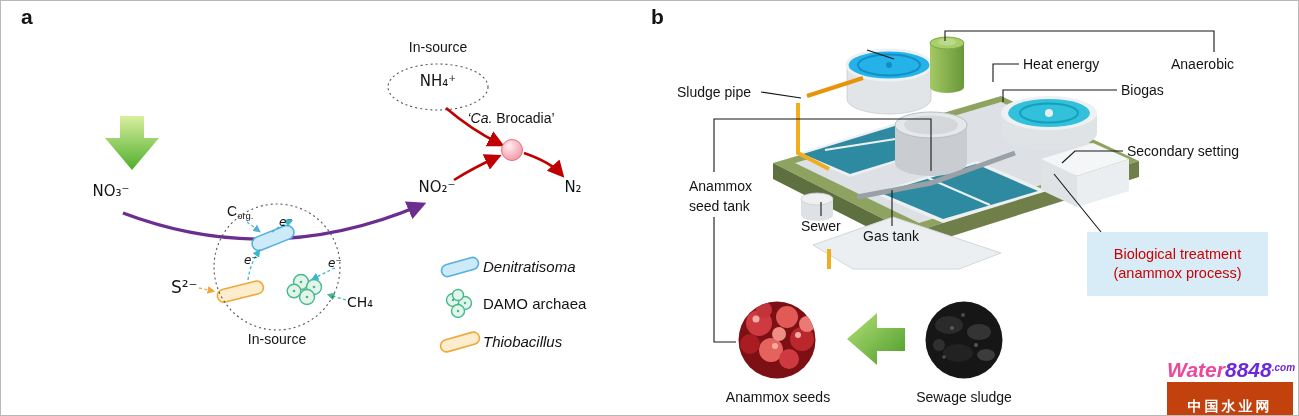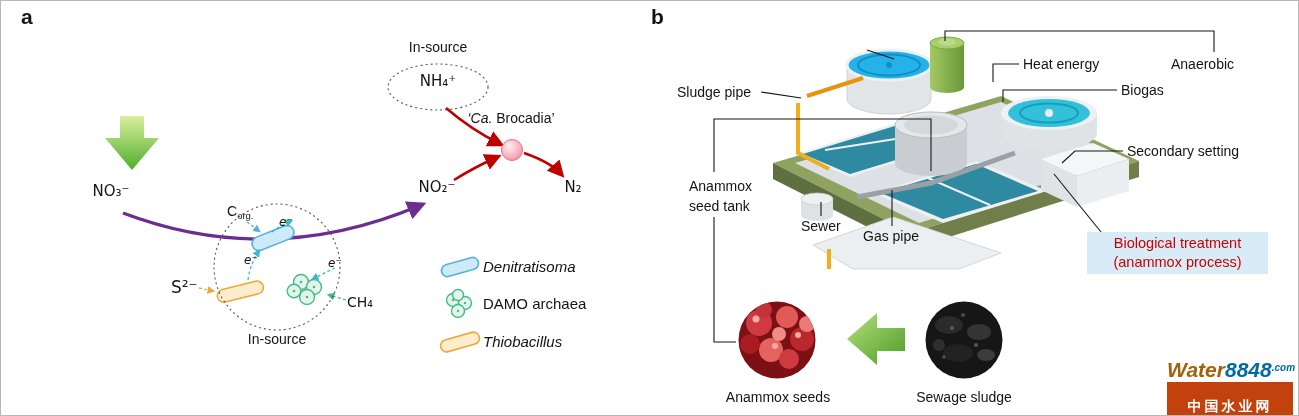--- a/index.html
+++ b/index.html
@@ -11,22 +11,22 @@
   .panel-letter{font-size:21px;font-weight:700;}
   .em{font-style:italic;}
   .preline{white-space:pre-line;}
   .electron{font-family:"DejaVu Sans",sans-serif;font-style:italic;font-size:12px;}
   .legend-label{font-size:15px;}
   .sub{font-size:9.5px;vertical-align:-3px;}
   .treatment-box{position:absolute;z-index:2;background:#d7ecf7;color:#cc0000;display:flex;align-items:center;
                  justify-content:center;text-align:center;font-size:14.5px;line-height:19px;white-space:pre-line;}
   .logo{position:absolute;z-index:2;width:126px;}
   .logo-line{font-weight:700;font-style:italic;font-size:21px;line-height:23px;white-space:nowrap;}
-  .logo-blue{color:#a16207;}
-  .logo-red{color:#0369a1;text-align:right;}
+  .logo-blue{color:#ec4899;}
+  .logo-red{color:#6d28d9;text-align:right;}
   .logo-tld{font-size:10px;vertical-align:6px;}
   .logo-bar{margin-top:1px;background:#c2410c;color:#ffffff;font-weight:700;font-size:14px;
             letter-spacing:3px;text-align:center;padding:16px 0 3px;font-family:"DejaVu Sans",sans-serif;}
 </style>
 </head>
 <body>
 
 <div class="canvas">
 
   <svg class="art" width="1299" height="416" viewBox="0 0 1299 416">
@@ -259,22 +259,22 @@
 
   <div class="lbl panel-letter" style="left:650px;top:8px">b</div>
   <div class="lbl" style="left:676px;top:83px">Sludge pipe</div>
   <div class="lbl" style="left:1022px;top:55px">Heat energy</div>
   <div class="lbl" style="left:1120px;top:81px">Biogas</div>
   <div class="lbl" style="left:1170px;top:55px">Anaerobic</div>
   <div class="lbl" style="left:1126px;top:142px">Secondary setting</div>
   <div class="lbl preline" style="left:688px;top:175px;line-height:20px">Anammox
 seed tank</div>
   <div class="lbl" style="left:800px;top:217px">Sewer</div>
-  <div class="lbl" style="left:862px;top:227px">Gas pipe</div>
-  <div class="treatment-box" style="left:1086px;top:231px;width:181px;height:42px">Biological treatment
+  <div class="lbl" style="left:862px;top:227px">Gas tank</div>
+  <div class="treatment-box" style="left:1086px;top:231px;width:181px;height:64px">Biological treatment
 (anammox process)</div>
   <div class="lbl" style="left:777px;top:388px;transform:translateX(-50%)">Anammox seeds</div>
   <div class="lbl" style="left:963px;top:388px;transform:translateX(-50%)">Sewage sludge</div>
 
   <div class="logo" style="left:1166px;top:355px">
     <div class="logo-line"><span class="logo-blue">Water</span><span class="logo-red">8848</span><span class="logo-red logo-tld">.com</span></div>
     <div class="logo-bar">中国水业网</div>
   </div>
 
 </div>

